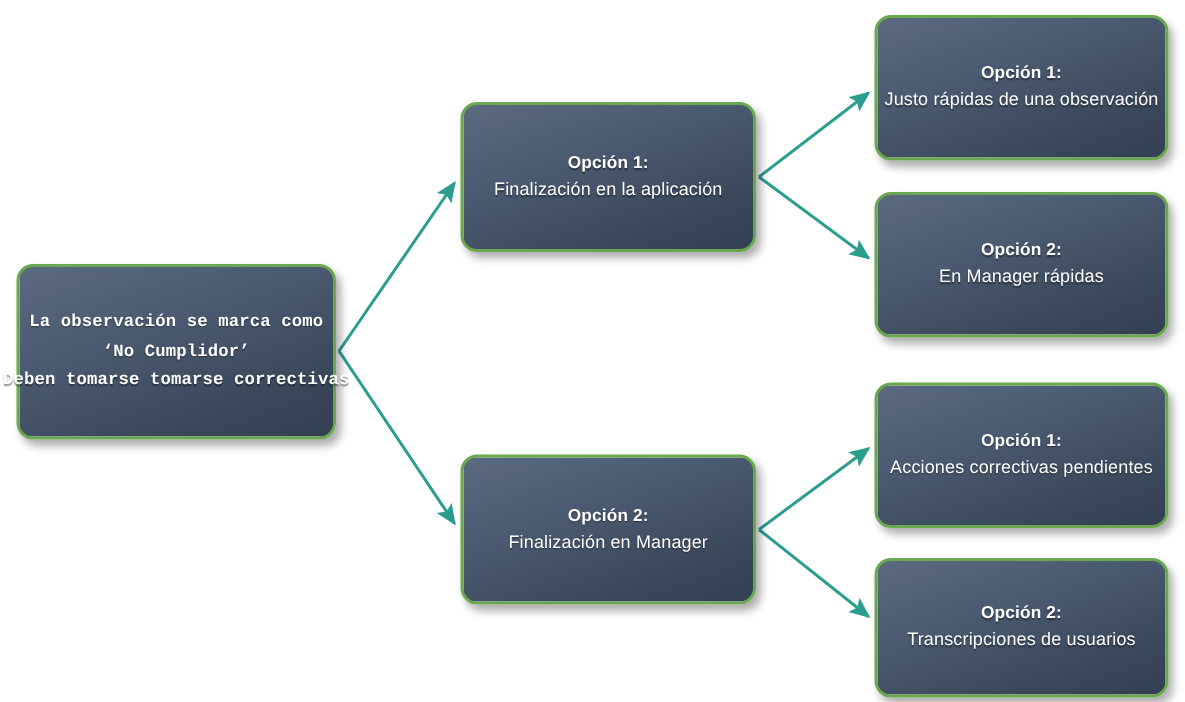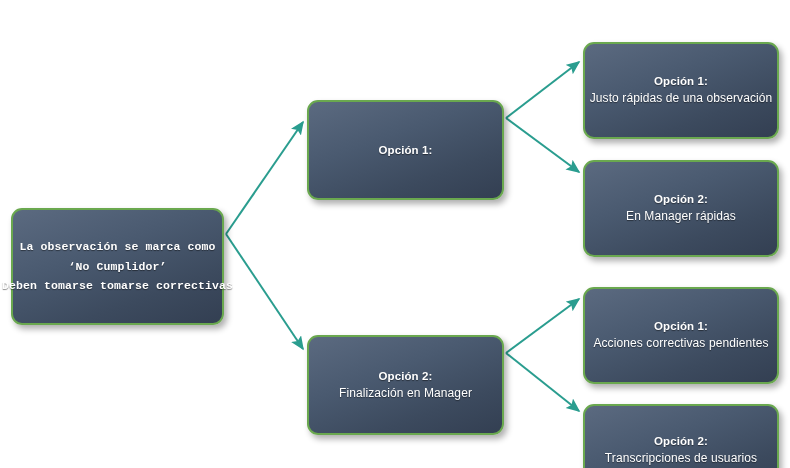--- a/index.html
+++ b/index.html
@@ -30,21 +30,20 @@
     border: 2px solid #6aa84f;
     background: linear-gradient(160deg, #5b6a80 0%, #4a5a70 38%, #3c4a5e 72%, #333f52 100%);
     box-shadow: 3px 4px 6px rgba(0,0,0,0.32);
     display: flex;
     flex-direction: column;
     align-items: center;
     justify-content: center;
     text-align: center;
     color: #ffffff;
     padding: 4px 10px;
-    margin-top: 32px;
   }
   .node .ln {
     display: block;
     line-height: 1.45;
     letter-spacing: 0.1px;
     text-shadow: 0 1px 1px rgba(0,0,0,0.45);
     white-space: nowrap;
   }
   .node .ln.bold {
     font-weight: bold;
@@ -95,20 +94,21 @@
   </svg>
 
   <div class="node root" id="node-root">
     <span class="ln bold">La observación se marca como</span>
     <span class="ln bold">‘No Cumplidor’</span>
     <span class="ln bold">Deben tomarse tomarse correctivas</span>
   </div>
 
   <div class="node" id="node-mid-1">
     <span class="ln bold">Opción 1:</span>
+    <span class="ln reg">Finalización en la aplicación</span>
   </div>
 
   <div class="node" id="node-mid-2">
     <span class="ln bold">Opción 2:</span>
     <span class="ln reg">Finalización en Manager</span>
   </div>
 
   <div class="node" id="node-leaf-1">
     <span class="ln bold">Opción 1:</span>
     <span class="ln reg">Justo rápidas de una observación</span>

